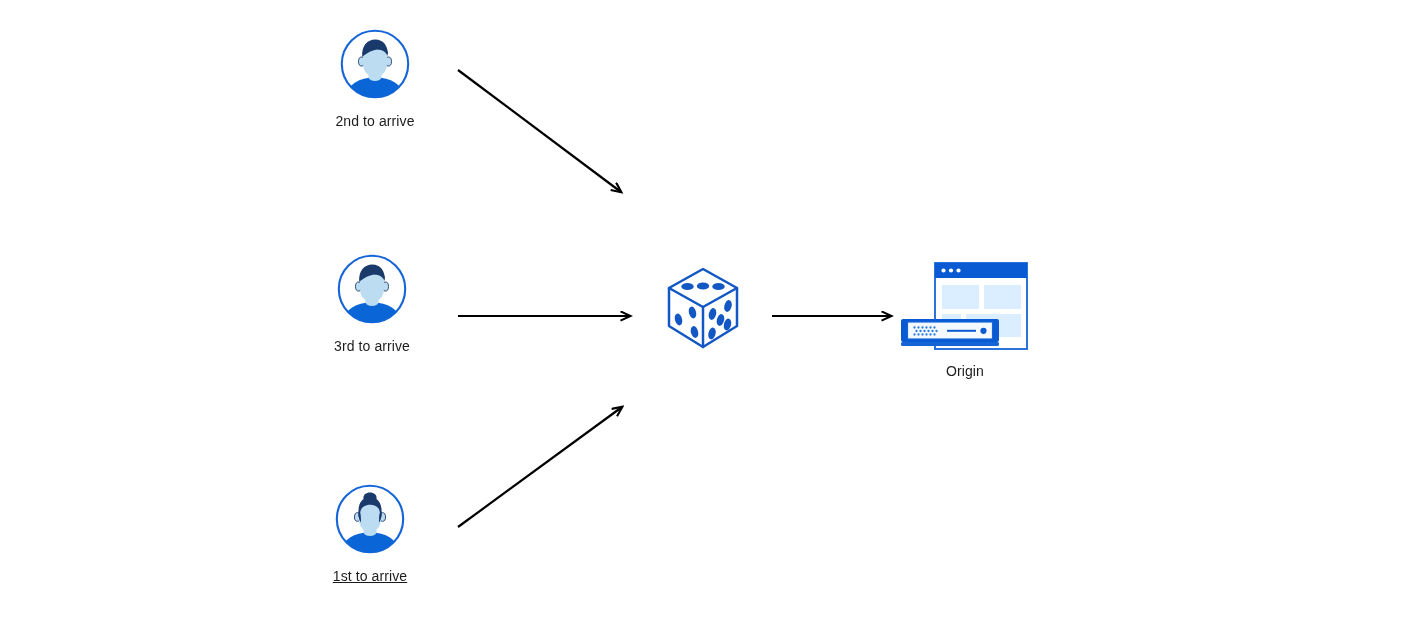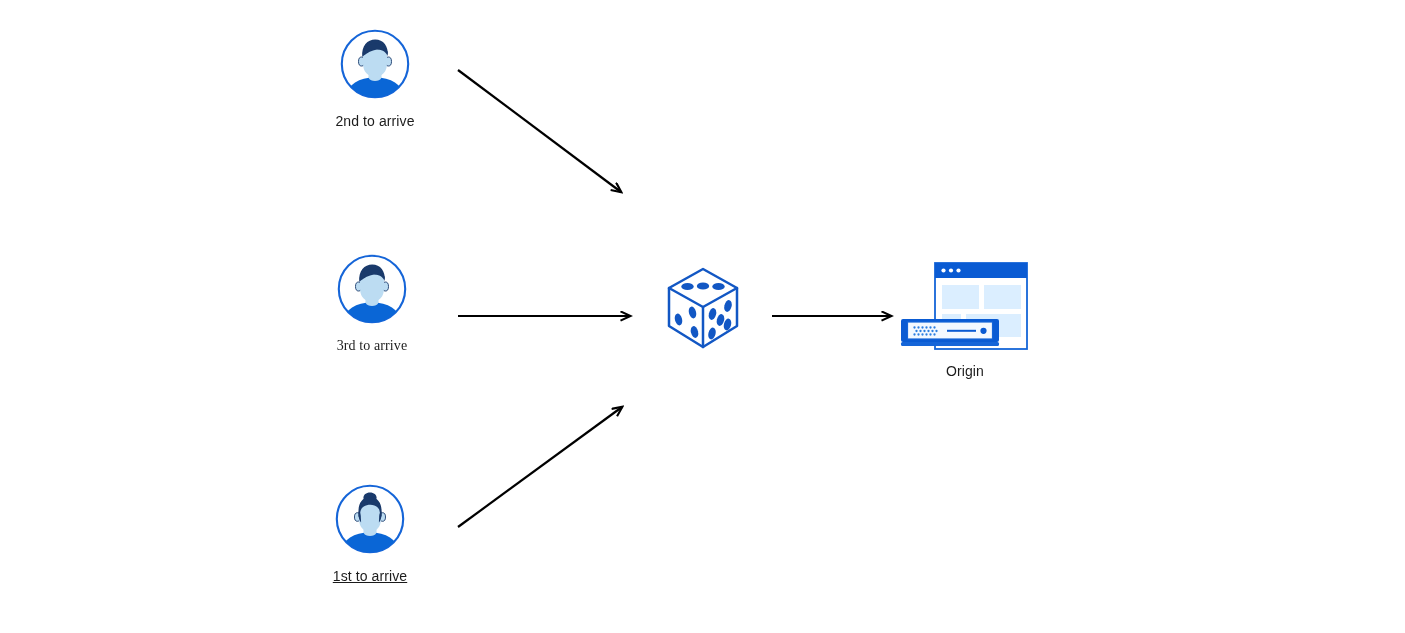--- a/index.html
+++ b/index.html
@@ -36,21 +36,21 @@
     font-size: 14px;
     line-height: 22px;
     color: #1c1c1c;
     white-space: nowrap;
     font-weight: 400;
     letter-spacing: 0.1px;
   }
 
   
   #user-node-1 { left: 307px; top: 28px;  width: 136px; }
-  #user-node-2 { left: 304px; top: 253px; width: 136px; font-family: Liberation Serif, serif; }
+  #user-node-2 { left: 304px; top: 253px; width: 136px; }
   #user-node-3 { left: 302px; top: 483px; width: 136px; text-decoration: underline; }
   #origin-node { left: 897px; top: 258px; width: 136px; }
 
   .avatar-wrap { width: 72px; height: 72px; }
   .origin-wrap { width: 136px; height: 100px; position: relative; }
 
   
   .arrow-layer {
     position: absolute;
     left: 0; top: 0;

